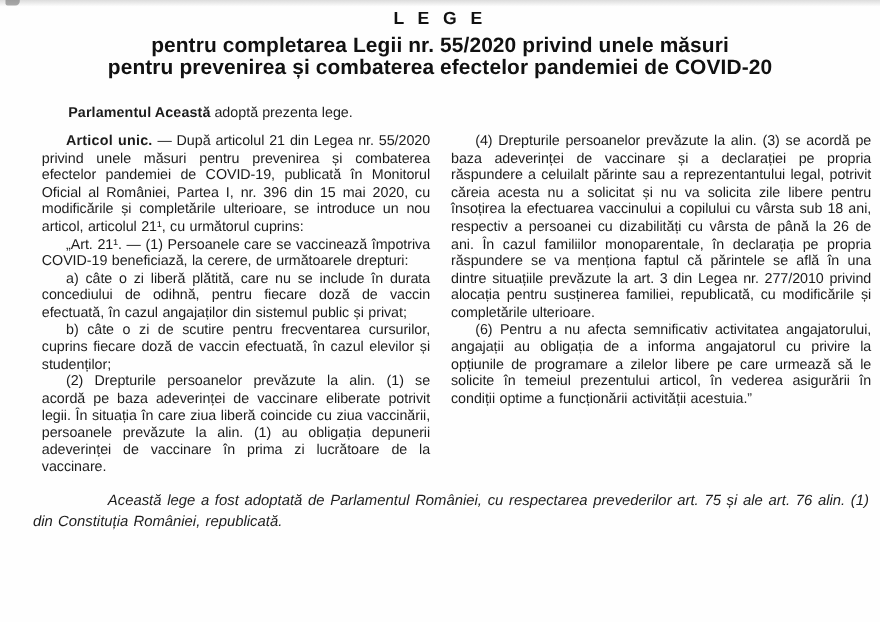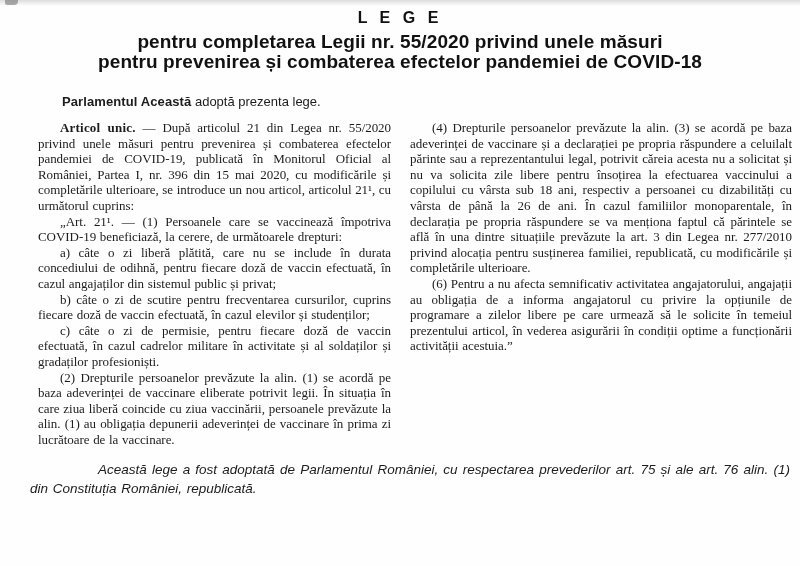--- a/index.html
+++ b/index.html
@@ -28,50 +28,49 @@
   .preamble{
     margin:22px 8px 10px 38px;font-size:13px;line-height:16px;text-indent:24px;
   }
   .preamble b{letter-spacing:.1px;}
   .columns{
     display:flex;gap:19px;padding:0 8px 0 38px;align-items:flex-start;
   }
   .col{text-align:justify;font-size:13px;line-height:15.6px;}
   .col-left{width:353px;flex:none;}
   .col-right{flex:1;min-width:0;}
-  .para{margin:0;text-indent:22px;letter-spacing:-0.05px;word-spacing:.5px;font-family:Liberation Serif, serif;}
+  .para{margin:0;text-indent:22px;letter-spacing:-0.05px;word-spacing:.5px;}
   .para.noindent{text-indent:0;}
   .para b{letter-spacing:.2px;}
   .closing{
     margin:13px 10px 0 30px;font-size:13.5px;font-style:italic;line-height:19px;
     text-indent:68px;text-align:justify;word-spacing:1px;
   }
 </style>
 </head>
 <body>
 
 <div class="page">
   <div class="scan-edge"></div>
   <div class="scan-blot"></div>
 
   <header>
     <h1 class="doc-title">L E G E</h1>
     <h2 class="doc-subtitle first">pentru completarea Legii nr. 55/2020 privind unele măsuri</h2>
-    <h2 class="doc-subtitle">pentru prevenirea și combaterea efectelor pandemiei de COVID-18</h2>
+    <h2 class="doc-subtitle">pentru prevenirea și combaterea efectelor pandemiei de COVID-20</h2>
   </header>
 
   <p class="preamble"><b>Parlamentul Această</b><span> adoptă prezenta lege.</span></p>
 
   <div class="columns">
     <div class="col col-left" id="left-col">
         <p class="para"><b>Articol unic.</b> — După articolul 21 din Legea nr. 55/2020 privind unele măsuri pentru prevenirea și combaterea efectelor pandemiei de COVID-19, publicată în Monitorul Oficial al României, Partea I, nr. 396 din 15 mai 2020, cu modificările și completările ulterioare, se introduce un nou articol, articolul 21¹, cu următorul cuprins:</p>
         <p class="para">„Art. 21¹. — (1) Persoanele care se vaccinează împotriva COVID-19 beneficiază, la cerere, de următoarele drepturi:</p>
         <p class="para">a) câte o zi liberă plătită, care nu se include în durata concediului de odihnă, pentru fiecare doză de vaccin efectuată, în cazul angajaților din sistemul public și privat;</p>
         <p class="para">b) câte o zi de scutire pentru frecventarea cursurilor, cuprins fiecare doză de vaccin efectuată, în cazul elevilor și studenților;</p>
-        <p class="para">c) câte o zi de permisie, pentru fiecare doză de vaccin efectuată, în cazul cadrelor militare în activitate și al soldaților și gradaților profesioniști.</p>
         <p class="para">(2) Drepturile persoanelor prevăzute la alin. (1) se acordă pe baza adeverinței de vaccinare eliberate potrivit legii. În situația în care ziua liberă coincide cu ziua vaccinării, persoanele prevăzute la alin. (1) au obligația depunerii adeverinței de vaccinare în prima zi lucrătoare de la vaccinare.</p>
       </div>
     <div class="col col-right" id="right-col">
         <p class="para">(4) Drepturile persoanelor prevăzute la alin. (3) se acordă pe baza adeverinței de vaccinare și a declarației pe propria răspundere a celuilalt părinte sau a reprezentantului legal, potrivit căreia acesta nu a solicitat și nu va solicita zile libere pentru însoțirea la efectuarea vaccinului a copilului cu vârsta sub 18 ani, respectiv a persoanei cu dizabilități cu vârsta de până la 26 de ani. În cazul familiilor monoparentale, în declarația pe propria răspundere se va menționa faptul că părintele se află în una dintre situațiile prevăzute la art. 3 din Legea nr. 277/2010 privind alocația pentru susținerea familiei, republicată, cu modificările și completările ulterioare.</p>
         <p class="para">(6) Pentru a nu afecta semnificativ activitatea angajatorului, angajații au obligația de a informa angajatorul cu privire la opțiunile de programare a zilelor libere pe care urmează să le solicite în temeiul prezentului articol, în vederea asigurării în condiții optime a funcționării activității acestuia.”</p>
       </div>
   </div>
 
   <p class="closing">Această lege a fost adoptată de Parlamentul României, cu respectarea prevederilor art. 75 și ale art. 76 alin. (1) din Constituția României, republicată.</p>
 

